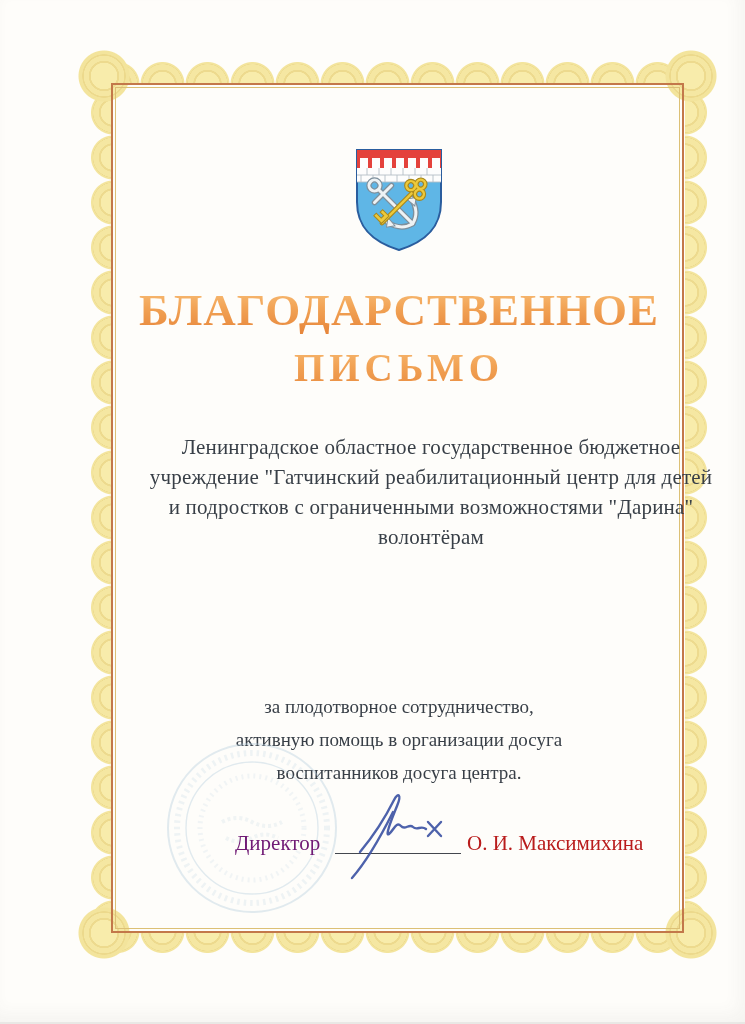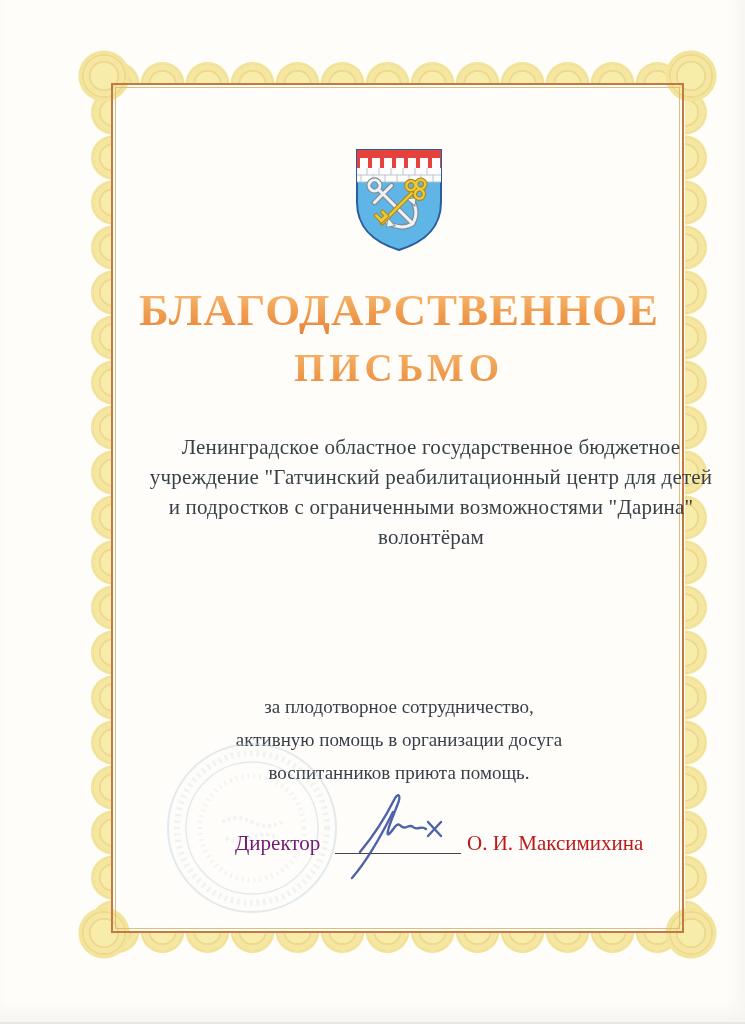--- a/index.html
+++ b/index.html
@@ -148,21 +148,21 @@
       <div>Ленинградское областное государственное бюджетное</div>
       <div>учреждение "Гатчинский реабилитационный центр для детей</div>
       <div>и подростков с ограниченными возможностями "Дарина"</div>
       <div>волонтёрам</div>
     </div>
 
 
     <div class="reason">
       <div>за плодотворное сотрудничество,</div>
       <div>активную помощь в организации досуга</div>
-      <div>воспитанников приюта помощь.</div>
+      <div>воспитанников досуга центра.</div>
     </div>
 
 
     <svg class="stamp" viewBox="0 0 180 180">
       <g fill="none" stroke="#b6cede">
         <circle cx="90" cy="90" r="84" stroke-width="2"></circle>
         <circle cx="90" cy="90" r="66" stroke-width="1.4"></circle>
         <circle cx="90" cy="90" r="75" stroke-width="6" stroke-dasharray="2.5 4" opacity="0.55"></circle>
         <circle cx="90" cy="90" r="52" stroke-width="5" stroke-dasharray="2 4" opacity="0.45"></circle>
         <path d="M60,84 q15,-8 30,0 q15,8 30,0" stroke-width="4" stroke-dasharray="3 3" opacity="0.5"></path>

